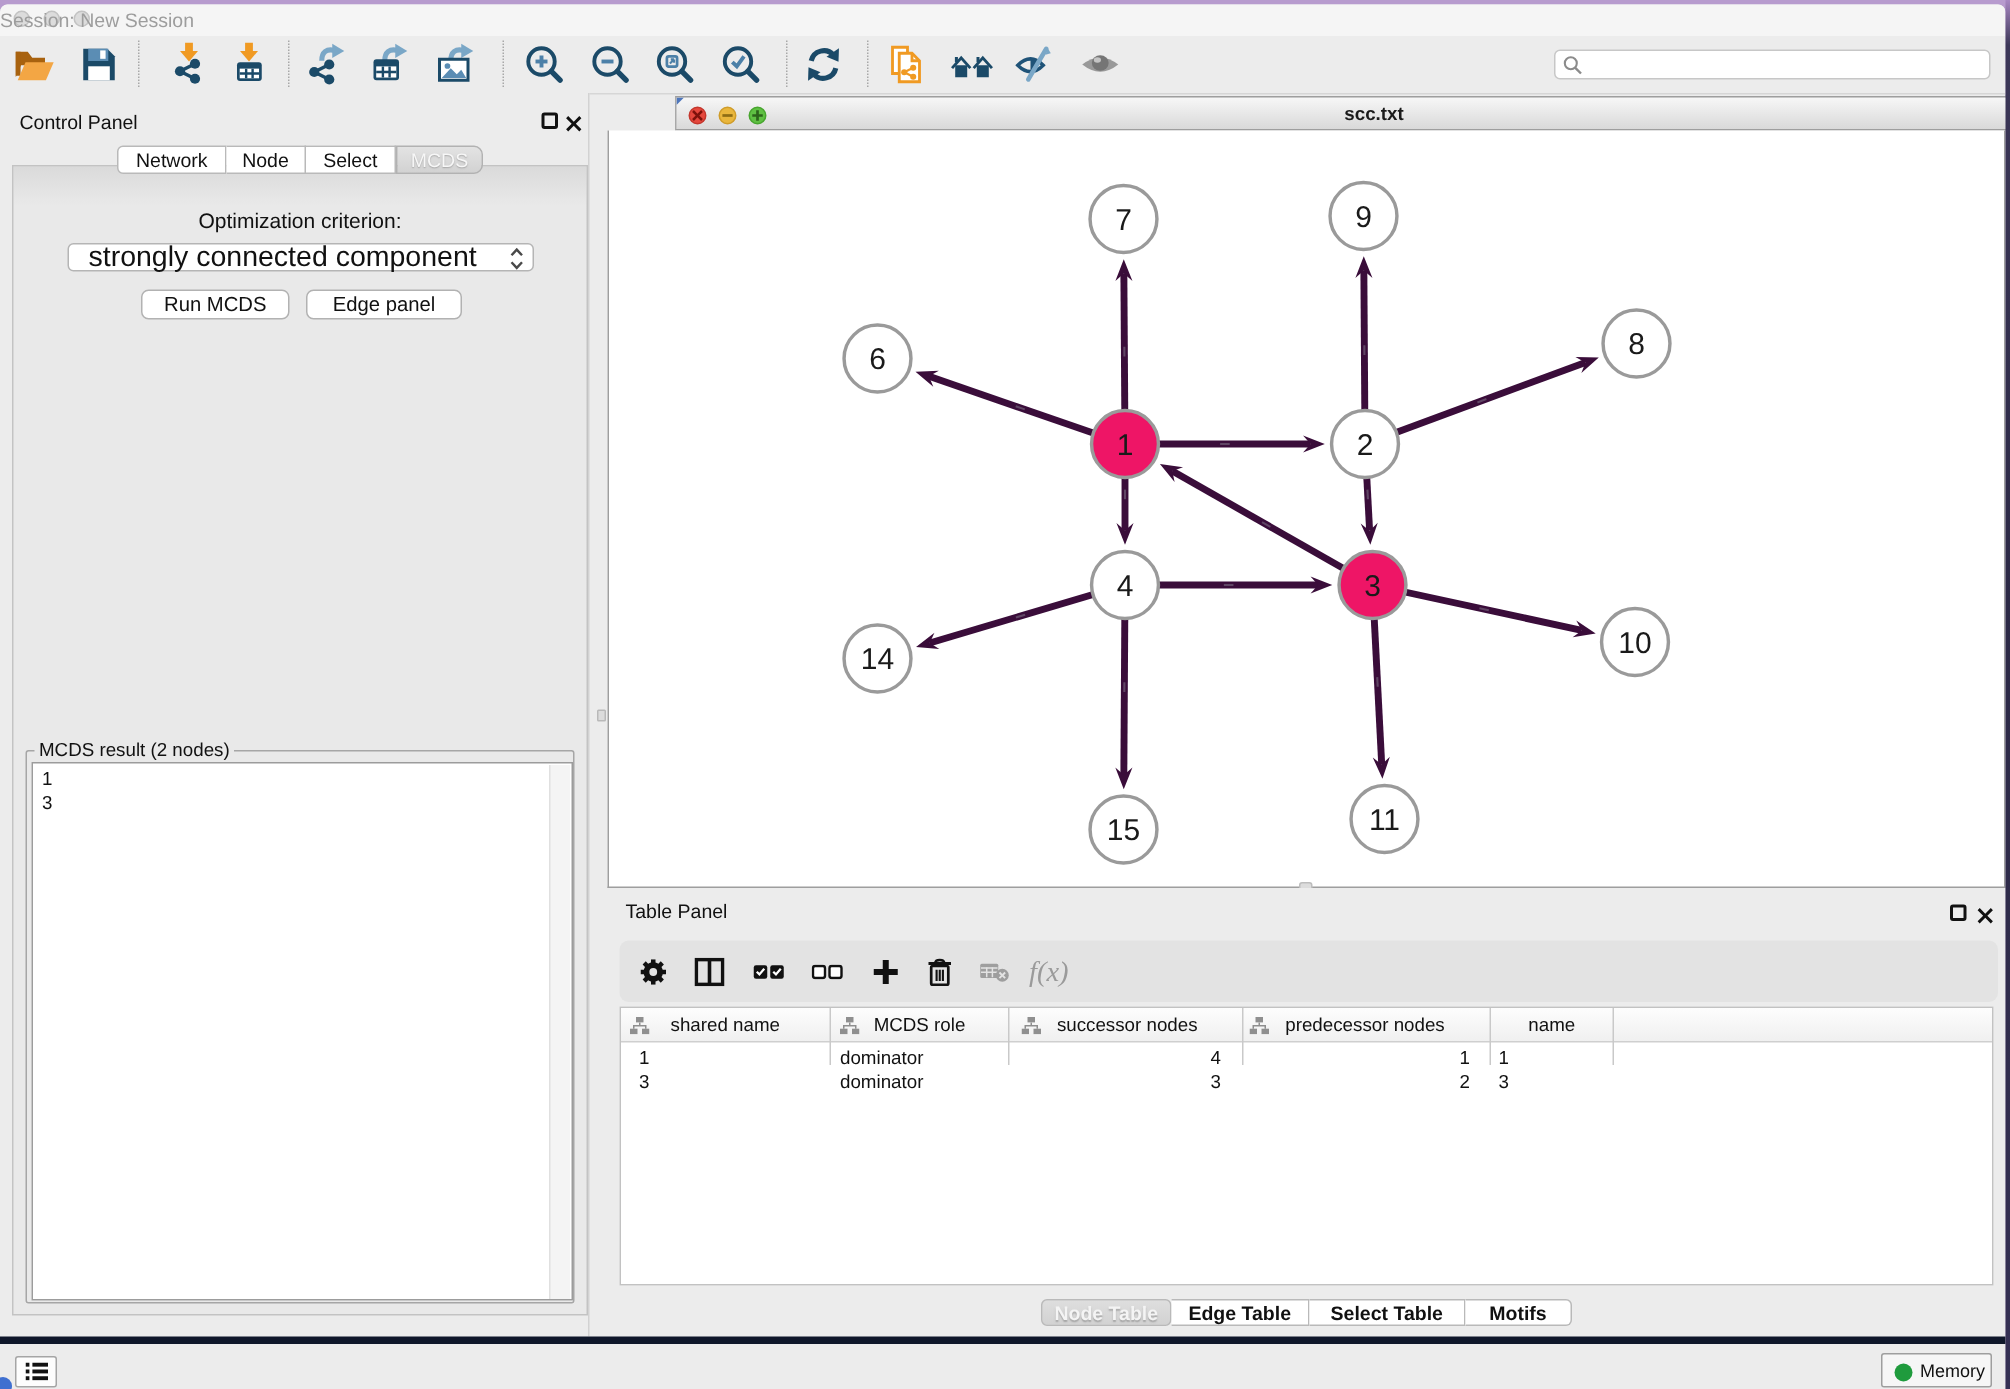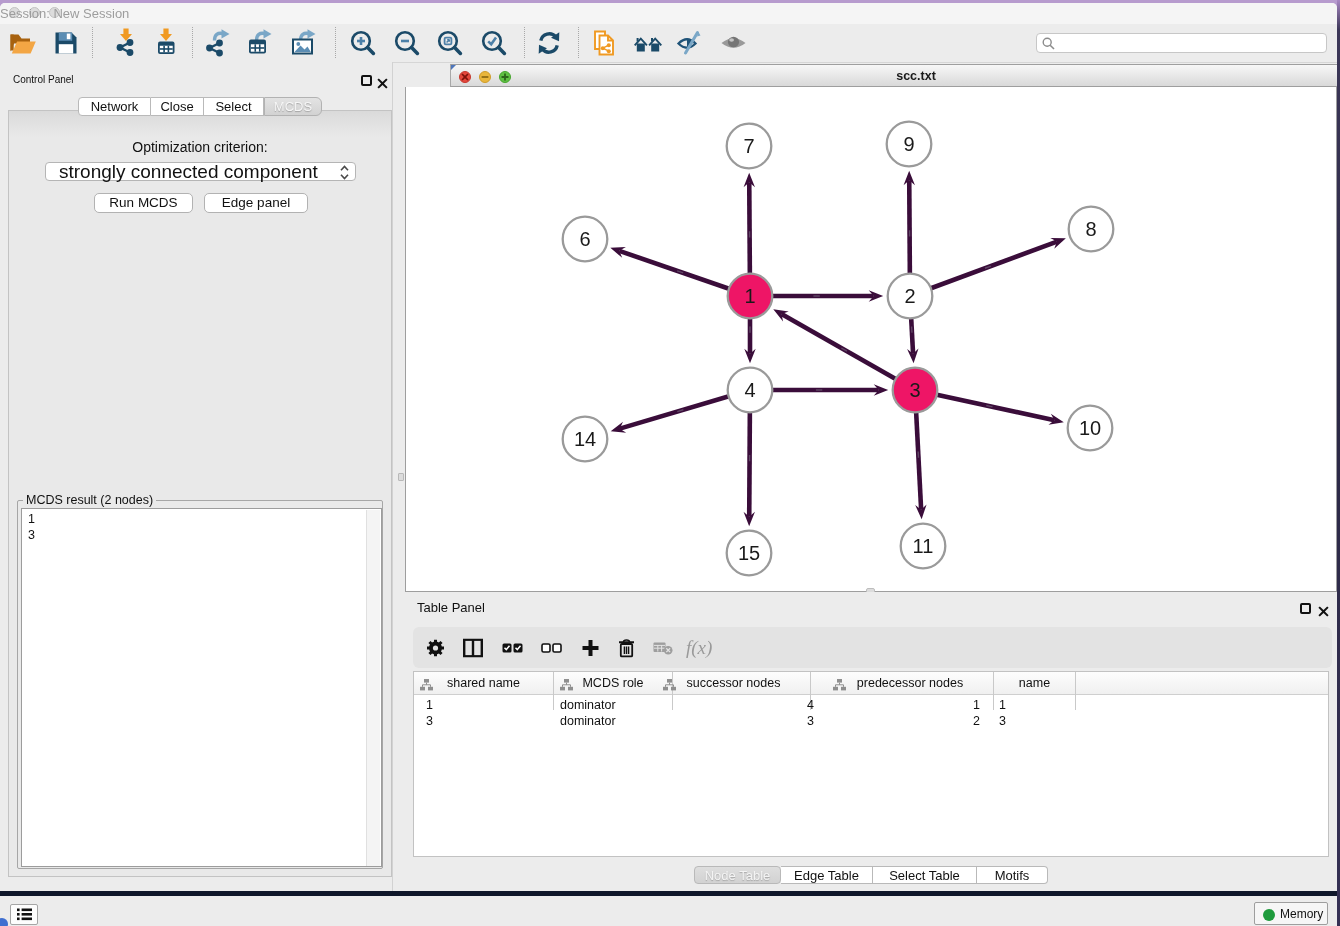--- a/index.html
+++ b/index.html
@@ -12,21 +12,21 @@
   #win-title{position:absolute;top:0;left:0;width:100%;text-align:left;font-size:13px;line-height:21px;color:#9d9d9d;}
   
   #toolbar{position:absolute;left:0;top:21px;width:100%;height:38px;background:#ececec;border-bottom:1px solid #d6d6d6;}
   .tb-icon{position:absolute;top:4px;width:30px;height:30px;}
   .tb-icon svg{display:block;width:30px;height:30px;}
   .tb-sep{position:absolute;top:3px;height:31px;width:0;border-left:1px dotted #a8a8a8;}
   #search-box{position:absolute;left:1036px;top:9px;width:291px;height:20px;background:#fff;border:1px solid #c7c7c7;border-radius:4px;box-sizing:border-box;}
   #search-box svg{position:absolute;left:5px;top:3px;}
   
   #control-panel{position:absolute;left:0;top:59px;width:393px;height:829px;background:#ececec;border-right:1px solid #d2d2d2;box-sizing:border-box;}
-  #cp-title{position:absolute;left:13px;top:12px;font-size:10px;color:#111;}
+  #cp-title{position:absolute;left:13px;top:12px;font-size:13px;color:#111;}
   .panel-float-btn{position:absolute;width:11px;height:11px;border:2px solid #111;border-radius:2px;box-sizing:border-box;background:transparent;}
   .panel-close-btn{position:absolute;width:11px;height:11px;}
   .cp-tabs{position:absolute;top:35px;left:78px;height:20px;display:flex;z-index:5;}
   .cp-tab{box-sizing:border-box;height:19px;line-height:18px;background:#fff;border:1px solid #b9b9b9;border-left:none;font-size:13px;color:#111;text-align:center;}
   .cp-tab:first-child{border-left:1px solid #b9b9b9;border-radius:4px 0 0 4px;}
   .cp-tab.selected{background:linear-gradient(#e3e3e3,#d2d2d2);color:#f7f7f7;text-shadow:0 1px 1px rgba(120,120,120,.55);border-radius:0 6px 6px 0;border:1px solid #b2b2b2;}
   #cp-content{position:absolute;left:8px;top:48px;width:384px;height:767px;background:linear-gradient(#dadada 0px,#e9e9e9 26px,#e9e9e9 100%);border:1px solid #c3c3c3;box-sizing:border-box;}
   #opt-label{position:absolute;left:0;top:28px;width:100%;text-align:center;font-size:14px;color:#111;}
   #criterion-select{position:absolute;left:36px;top:51px;width:311px;height:19px;background:#fff;border:1px solid #b5b5b5;border-radius:4px;box-sizing:border-box;font-size:19px;color:#111;line-height:17px;padding-left:13px;}
   #criterion-select svg{position:absolute;right:6px;top:2px;}
@@ -54,21 +54,21 @@
   #tp-toolbar{position:absolute;left:8px;top:35px;width:919px;height:41px;background:#e3e3e3;border-radius:6px;}
   .tp-icon{position:absolute;top:50%;transform:translateY(-50%);}
   .tp-icon svg{display:block;}
   #tp-table{position:absolute;left:8px;top:79px;width:916px;height:186px;background:#fff;border:1px solid #c2c2c2;box-sizing:border-box;}
   #tp-header{position:absolute;left:0;top:0;width:100%;height:23px;background:linear-gradient(#fdfdfd,#f0f0f0);border-bottom:1px solid #cfcfcf;box-sizing:border-box;}
   .tp-col{position:absolute;top:0;height:38px;border-right:1px solid #c9c9c9;box-sizing:border-box;}
   .tp-col-label{position:absolute;width:100%;text-align:center;font-size:12.5px;color:#111;line-height:22px;}
   .tp-col-icon{position:absolute;left:6px;top:5px;}
   .tp-row{position:absolute;left:0;width:100%;height:15.5px;font-size:12.5px;color:#111;}
   .tp-cell{position:absolute;top:0;line-height:15.5px;box-sizing:border-box;}
-  .tp-tabs{position:absolute;top:274px;left:289px;height:18px;display:flex;}
+  .tp-tabs{position:absolute;top:274px;left:289px;height:18px;display:flex;font-weight:bold;}
   .tp-tab{box-sizing:border-box;height:18px;line-height:17px;text-align:center;background:#fff;border:1px solid #b9b9b9;border-left:none;font-size:13px;color:#111;}
   .tp-tab:first-child{border-left:1px solid #b9b9b9;border-radius:4px 0 0 4px;}
   .tp-tab:last-child{border-radius:0 4px 4px 0;}
   .tp-tab.selected{background:linear-gradient(#dedede,#d2d2d2);color:#f4f4f4;text-shadow:0 1px 1px rgba(120,120,120,.5);border-radius:4px;}
   
   #statusbar{position:absolute;left:0;top:888px;width:100%;height:35px;background:#ececec;border-top:5px solid #0f172a;}
   #list-btn{position:absolute;left:10px;top:8px;width:28px;height:21px;background:#fdfdfd;border:1px solid #a5a5a5;box-sizing:border-box;border-radius:2px;}
   #list-btn svg{display:block;margin:3px auto 0;}
   #memory-btn{position:absolute;left:1254px;top:6px;width:74px;height:23px;background:#f6f6f6;border:1px solid #9e9e9e;box-sizing:border-box;border-radius:2px;font-size:12px;color:#111;}
   #memory-btn span.dot{position:absolute;left:8px;top:6px;width:12px;height:12px;border-radius:50%;background:#1f9b3d;}
@@ -267,21 +267,21 @@
     <div id="control-panel">
       <div id="cp-title">Control Panel</div>
       <span class="panel-float-btn" style="left:361px;top:13px"></span>
       <span class="panel-close-btn" style="left:377px;top:13px">
         <svg width="11" height="11" viewBox="0 0 11 11">
             <path d="M1.8 0.4 L5.5 4.1 L9.2 0.4 L10.6 1.8 L6.9 5.5 L10.6 9.2 L9.2 10.6 L5.5 6.9 L1.8 10.6 L0.4 9.2 L4.1 5.5 L0.4 1.8 Z" fill="#111"></path>
           </svg>
       </span>
       <div class="cp-tabs" id="cp-tabs">
           <div class="cp-tab" style="width:73px">Network</div>
-          <div class="cp-tab" style="width:53px">Close</div>
+          <div class="cp-tab" style="width:53px">Node</div>
           <div class="cp-tab" style="width:60px">Select</div>
           <div class="cp-tab selected" style="width:58px">MCDS</div>
         </div>
       <div id="cp-content">
         <div id="opt-label">Optimization criterion:</div>
         <div id="criterion-select">
           <span>strongly connected component</span>
           <svg width="9" height="15" viewBox="0 0 9 15">
               <path d="M1 5.2 L4.5 1.4 L8 5.2" fill="none" stroke="#4a4a4a" stroke-width="1.6"></path>
               <path d="M1 9.8 L4.5 13.6 L8 9.8" fill="none" stroke="#4a4a4a" stroke-width="1.6"></path>
@@ -537,21 +537,21 @@
                     <rect x="4" y="0" width="5" height="3.6"></rect>
                     <rect x="0" y="7.8" width="5" height="3.6"></rect>
                     <rect x="8" y="7.8" width="5" height="3.6"></rect>
                   </g>
                   <g stroke="#8f8f8f" stroke-width="1" fill="none">
                     <path d="M6.5 3.6 V5.8 M2.5 7.8 V5.8 H10.5 V7.8"></path>
                   </g>
                 </svg></span>
               <span class="tp-col-label">MCDS role</span>
             </div>
-            <div class="tp-col" style="left:243px;width:154px">
+            <div class="tp-col" style="left:261px;width:154px">
               <span class="tp-col-icon"><svg width="13" height="12" viewBox="0 0 13 12">
                   <g fill="#8f8f8f">
                     <rect x="4" y="0" width="5" height="3.6"></rect>
                     <rect x="0" y="7.8" width="5" height="3.6"></rect>
                     <rect x="8" y="7.8" width="5" height="3.6"></rect>
                   </g>
                   <g stroke="#8f8f8f" stroke-width="1" fill="none">
                     <path d="M6.5 3.6 V5.8 M2.5 7.8 V5.8 H10.5 V7.8"></path>
                   </g>
                 </svg></span>

